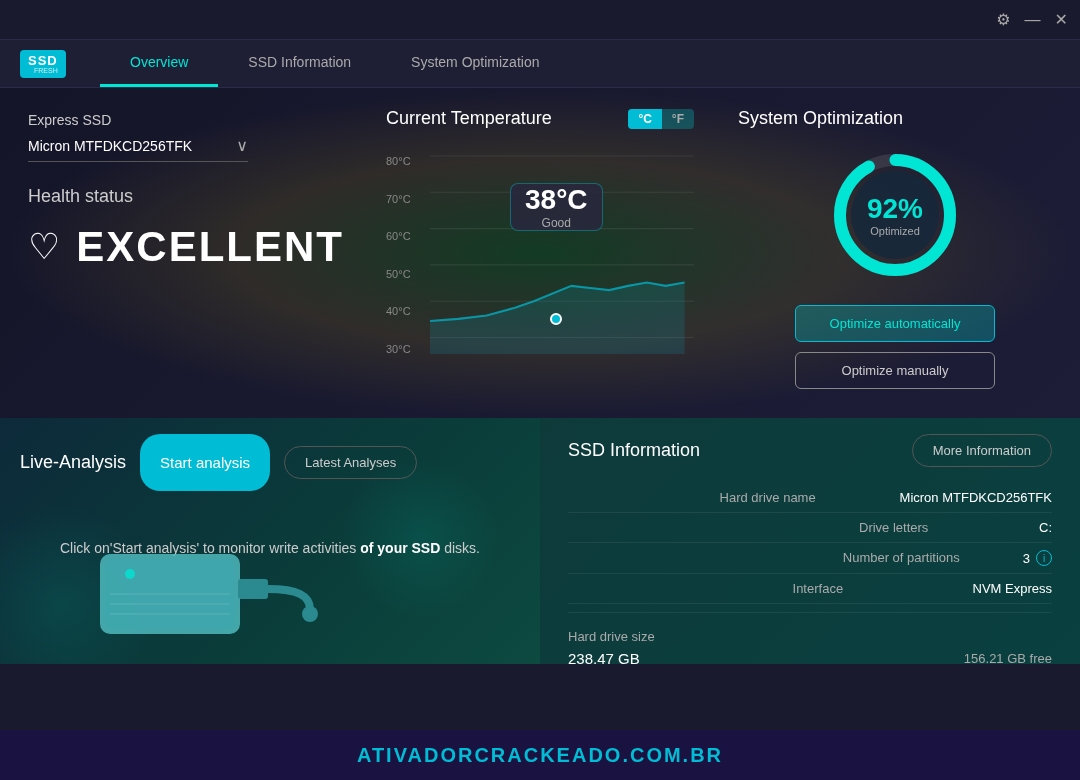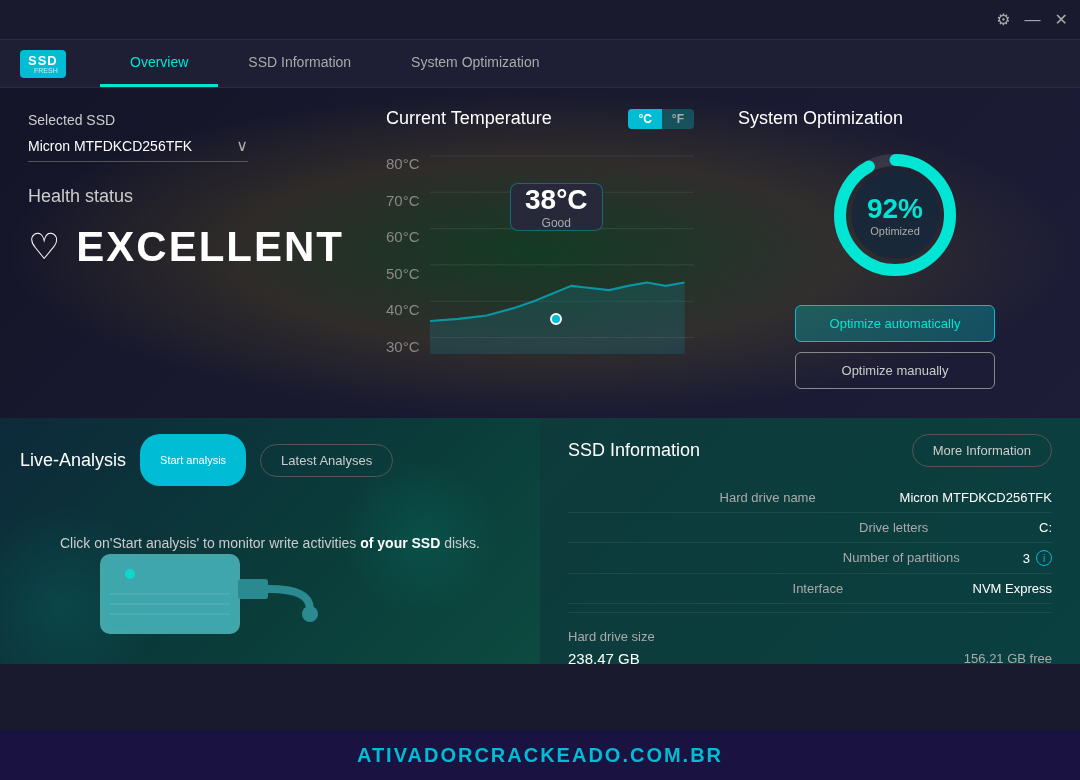--- a/index.html
+++ b/index.html
@@ -214,21 +214,21 @@
       left: 0;
       top: 0;
       bottom: 0;
       display: flex;
       flex-direction: column;
       justify-content: space-between;
       padding: 10px 0;
     }
     .y-label {
       color: #888;
-      font-size: 15px;
+      font-size: 11px;
     }
     .chart-svg-area {
       position: absolute;
       left: 44px;
       right: 0;
       top: 0;
       bottom: 0;
     }
     .temp-popup {
       position: absolute;
@@ -350,21 +350,21 @@
       color: white;
       font-size: 18px;
       font-weight: 300;
     }
     .btn-start {
       background: #00bcd4;
       color: white;
       border: none;
       border-radius: 20px;
       padding: 20px 20px;
-      font-size: 11px;
+      font-size: 15px;
       cursor: pointer;
     }
     .btn-latest {
       background: transparent;
       color: #ccc;
       border: 1px solid #555;
       border-radius: 20px;
       padding: 8px 20px;
       font-size: 13px;
       cursor: pointer;
@@ -531,21 +531,21 @@
       <div class="nav-tab active">Overview</div>
       <div class="nav-tab">SSD Information</div>
       <div class="nav-tab">System Optimization</div>
     </div>
   </div>
 
   <div class="main-top">
     <div class="bg-brazil"></div>
 
     <div class="left-panel">
-      <div class="section-label">Selected SSD</div>
+      <div class="section-label">Express SSD</div>
       <div class="ssd-select">
         <span class="ssd-name">Micron MTFDKCD256TFK</span>
         <span class="chevron-down">∨</span>
       </div>
       <div class="health-label">Health status</div>
       <div class="health-status">
         <span class="heart-icon">♡</span>
         <span class="health-text">EXCELLENT</span>
       </div>
     </div>

